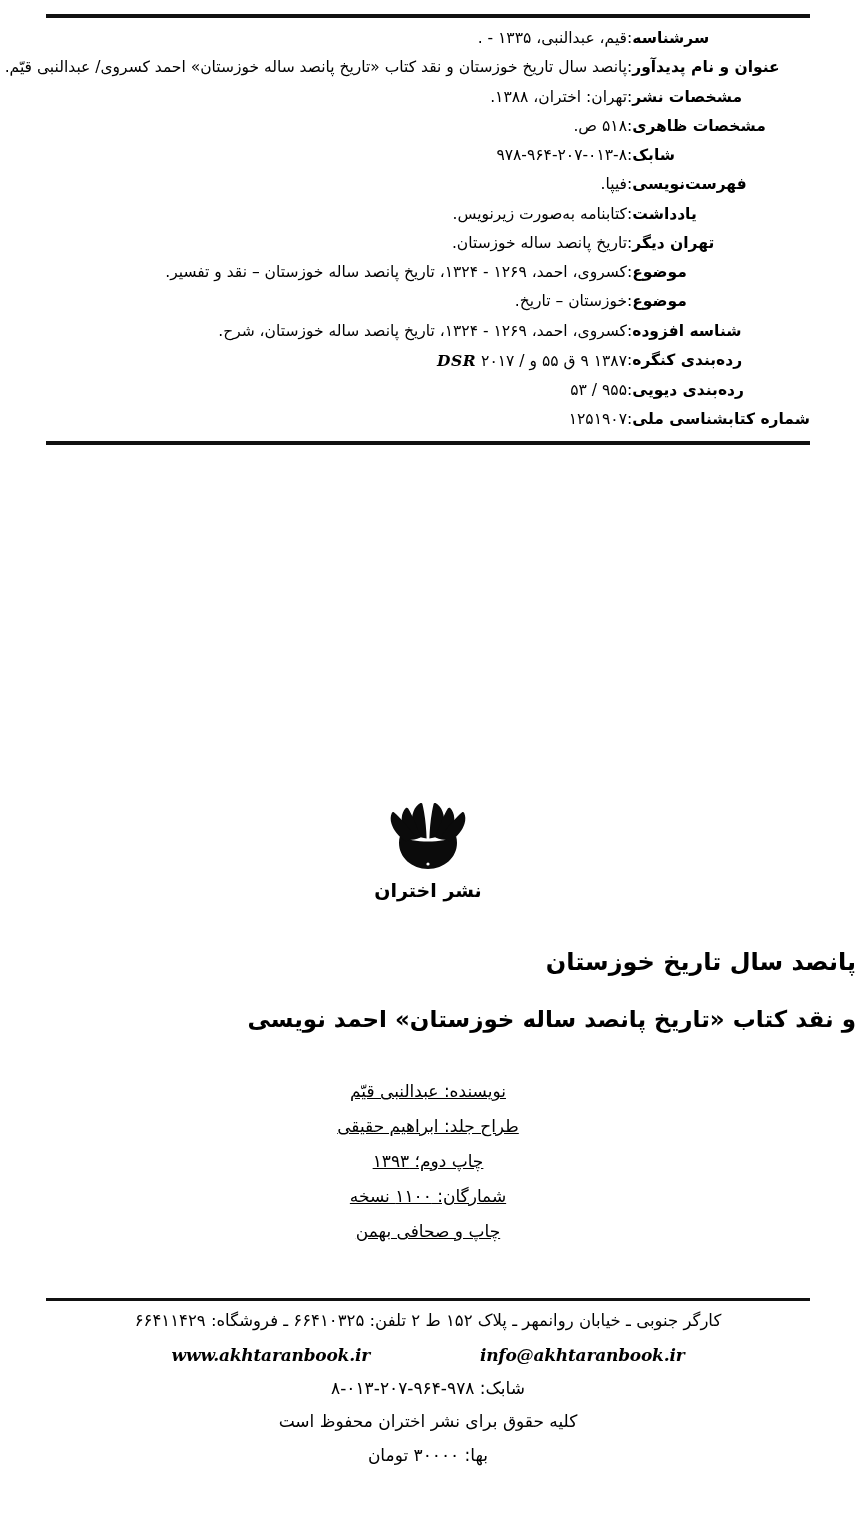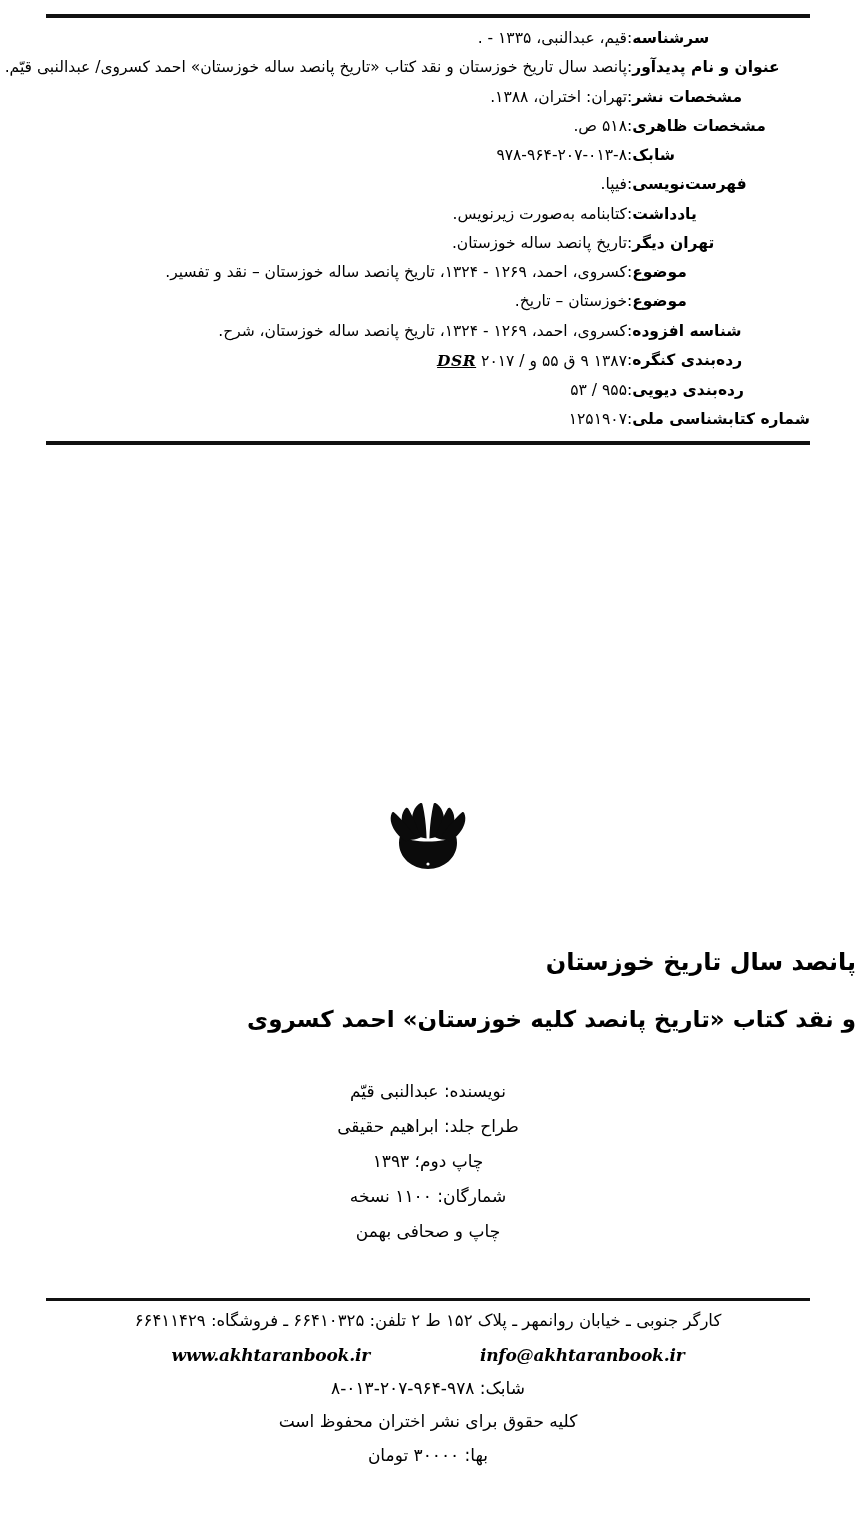--- a/index.html
+++ b/index.html
@@ -68,21 +68,20 @@
     font-weight: normal;
     padding-right: 2px;
   }
   .lcc-latin {
     font-family: "DejaVu Serif", "Liberation Serif", serif;
     font-style: italic;
     font-weight: bold;
     letter-spacing: .5px;
     direction: ltr;
     display: inline-block;
-    text-decoration: underline;
   }
 
   
   .logo-wrap {
     position: absolute;
     top: 795px;
     left: 0;
     right: 0;
     text-align: center;
   }
@@ -116,20 +115,21 @@
     letter-spacing: .2px;
   }
 
   
   .colophon {
     position: absolute;
     top: 1083px;
     left: 0;
     right: 0;
     text-align: center;
+    text-decoration: underline;
   }
   .colophon div {
     font-size: 17px;
     line-height: 1;
     margin-bottom: 18px;
     font-weight: normal;
   }
 
   
   .footer {
@@ -265,25 +265,26 @@
           <path d="M41.6 43.4c-.3-8.6-1-17.6-2.6-26.6-.5-2.8-1-5.4-1.6-7.8-.2-.9-1.2-1.3-2-.9-3 1.6-5.5 4.6-7 8.6-2.3 6.2-2.3 14.3.3 22.9 1.1 1.1 5.6 2.9 12.9 3.8z"></path>
           <path d="M44.4 43.4c.3-8.6 1-17.6 2.6-26.6.5-2.8 1-5.4 1.6-7.8.2-.9 1.2-1.3 2-.9 3 1.6 5.5 4.6 7 8.6 2.3 6.2 2.3 14.3-.3 22.9-1.1 1.1-5.6 2.9-12.9 3.8z"></path>
           <path d="M35.6 42.6c-2.5-8-5.6-16-9.3-23.3-1.1-2.2-2.2-4.2-3.3-6-.5-.8-1.5-.9-2.2-.2-2.4 2.4-3.8 5.9-4.1 10.1-.5 6.6 1.6 14.4 6.3 21.6 1.4.6 6.2.2 12.6-2.2z"></path>
           <path d="M50.4 42.6c2.5-8 5.6-16 9.3-23.3 1.1-2.2 2.2-4.2 3.3-6 .5-.8 1.5-.9 2.2-.2 2.4 2.4 3.8 5.9 4.1 10.1.5 6.6-1.6 14.4-6.3 21.6-1.4.6-6.2.2-12.6-2.2z"></path>
           <path d="M29 40.2c-4.6-6.6-9.8-12.9-15.3-18.4-1.7-1.7-3.3-3.2-4.8-4.5-.7-.6-1.7-.3-2.1.6-1.4 3.1-1.5 6.9-.3 10.9 1.9 6.3 6.9 12.7 14 17.4 1.5.1 5.6-1.8 8.5-6z"></path>
           <path d="M57 40.2c4.6-6.6 9.8-12.9 15.3-18.4 1.7-1.7 3.3-3.2 4.8-4.5.7-.6 1.7-.3 2.1.6 1.4 3.1 1.5 6.9.3 10.9-1.9 6.3-6.9 12.7-14 17.4-1.5.1-5.6-1.8-8.5-6z"></path>
           <circle cx="43" cy="69" r="1.6" fill="#ffffff"></circle>
         </g>
       </svg>
     </span>
+    <div class="publisher-name">نشر اختران</div>
   </section>
 
   <section class="title-block">
     <div class="book-title-1">پانصد سال تاریخ خوزستان</div>
-    <div class="book-title-2">و نقد کتاب «تاریخ پانصد کلیه خوزستان» احمد کسروی</div>
+    <div class="book-title-2">و نقد کتاب «تاریخ پانصد ساله خوزستان» احمد نویسی</div>
   </section>
 
   <section class="colophon">
     <div>نویسنده: عبدالنبی قیّم</div>
     <div>طراح جلد: ابراهیم حقیقی</div>
     <div>چاپ دوم؛ ۱۳۹۳</div>
     <div>شمارگان: ۱۱۰۰ نسخه</div>
     <div>چاپ و صحافی بهمن</div>
   </section>
 

